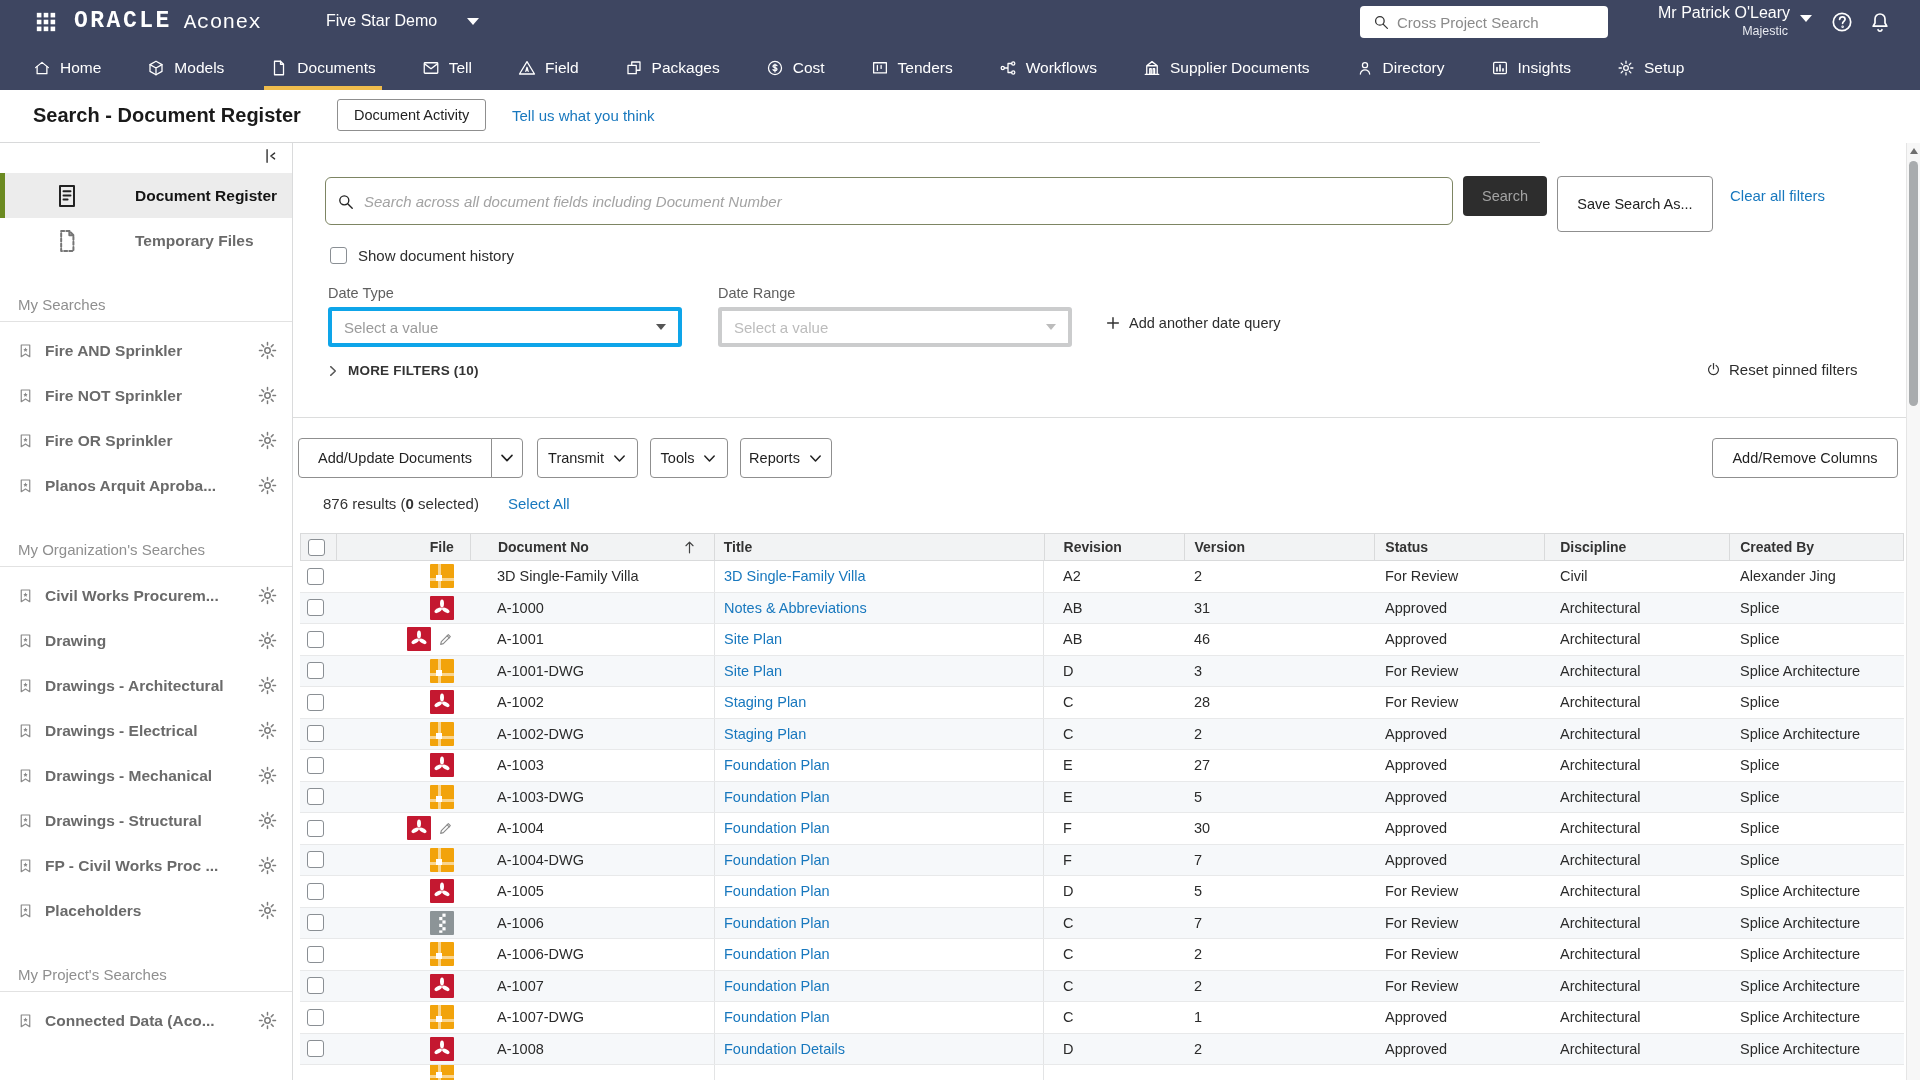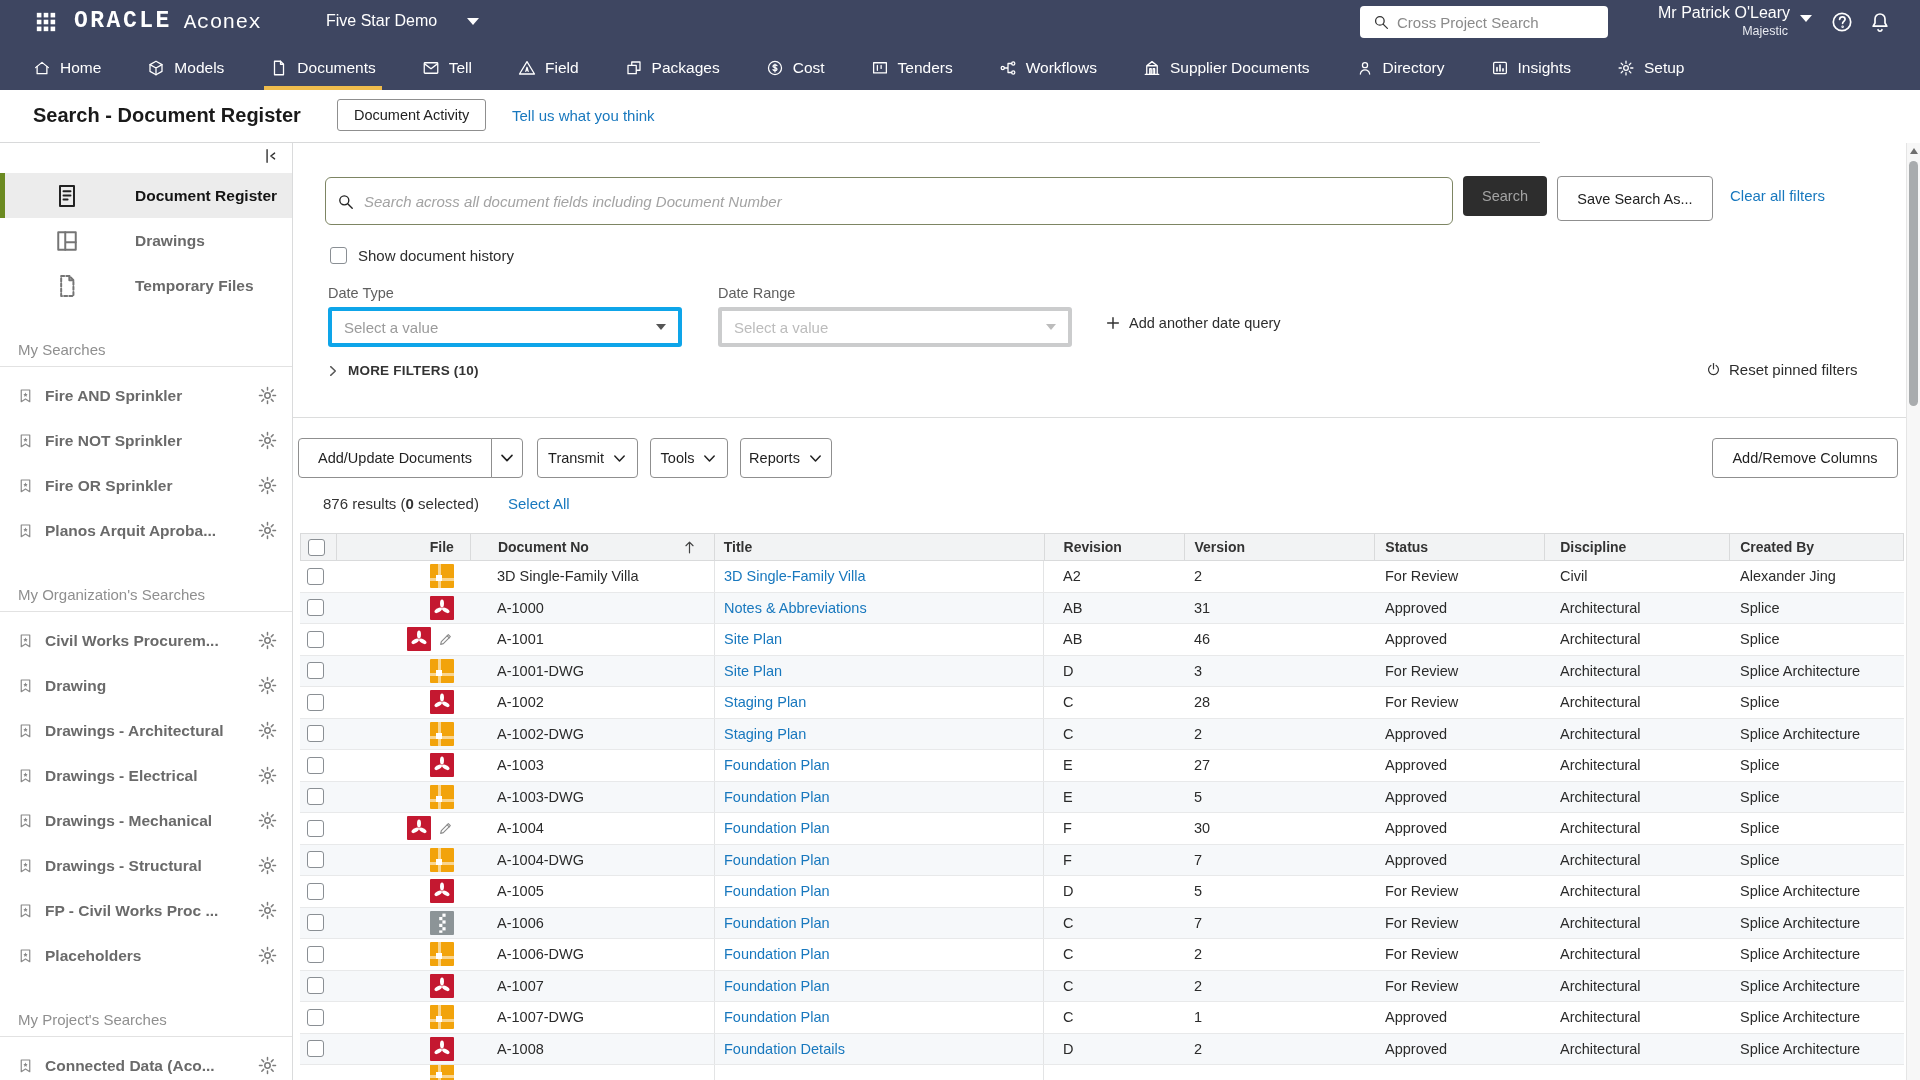--- a/index.html
+++ b/index.html
@@ -64,21 +64,21 @@
   .mt6 { margin-top:6px; }
 
   
   .main { position:absolute; left:293px; top:143px; width:1613px; height:937px; background:#fff; }
 
   .bigsearch { position:absolute; left:32px; top:34px; width:1128px; height:48px; border:1px solid #7d8563; border-radius:6px; display:flex; align-items:center; padding:0 10px; }
   .bigsearch .ic { width:19px; height:19px; color:#222; margin-right:9px; }
   .bigsearch input { flex:1; border:none; outline:none; font-size:15px; font-style:italic; color:#333; font-family:inherit; }
   .bigsearch input::placeholder { color:#a3a3a3; }
   .search-btn { position:absolute; left:1170px; top:33px; width:84px; height:40px; background:#2d2d2d; color:#a3a3a3; border:none; border-radius:4px; font-size:14.5px; font-family:inherit; cursor:pointer; }
-  .save-btn { position:absolute; left:1264px; top:33px; width:156px; height:45px; background:#fff; color:#222; border:1px solid #8f8f8f; border-radius:4px; font-size:14.5px; font-family:inherit; cursor:pointer; }
+  .save-btn { position:absolute; left:1264px; top:33px; width:156px; height:56px; background:#fff; color:#222; border:1px solid #8f8f8f; border-radius:4px; font-size:14.5px; font-family:inherit; cursor:pointer; }
   .clear-link { position:absolute; left:1437px; top:44px; font-size:15px; color:#1878be; text-decoration:none; cursor:pointer; }
 
   .cbx { width:17px; height:17px; border:1.5px solid #8a8f94; border-radius:3px; background:#fff; display:inline-block; flex:none; }
   .history { position:absolute; left:37px; top:104px; display:flex; align-items:center; cursor:pointer; }
   .history .hlabel { margin-left:11px; font-size:15px; color:#2d2d2d; }
 
   .flabel { position:absolute; font-size:14.5px; color:#5f5f5f; }
   .dselect { position:absolute; width:354px; height:38px; border:4px solid #0ea5e9; border-radius:3px; display:flex; align-items:center; padding:16px 12px; cursor:pointer; }
   .dselect .ph { flex:1; font-size:15px; color:#9b9b9b; }
   .dselect .caret { border-top-color:#555; border-left-width:5.5px; border-right-width:5.5px; border-top-width:6.5px; }
@@ -342,29 +342,20 @@
     </span>
   <div class="reglist">
       <div class="regitem selected">
         <span class="ic ric">
           <svg viewBox="0 0 24 24" fill="none" stroke="currentColor" stroke-width="1.7" stroke-linecap="round" stroke-linejoin="round">
             <rect x="6" y="3.5" width="12" height="17"></rect>
             <path d="M9 8h6M9 11.5h6M9 15h3.5"></path>
           </svg>
         </span>
         <span class="rlabel">Document Register</span>
-      </div>
-      <div class="regitem">
-        <span class="ic ric">
-          <svg viewBox="0 0 24 24" fill="none" stroke="currentColor" stroke-width="1.7" stroke-linecap="round" stroke-linejoin="round">
-            <rect x="4.5" y="4.5" width="15" height="15"></rect>
-            <path d="M10.5 4.5v15M10.5 13h9"></path>
-          </svg>
-        </span>
-        <span class="rlabel">Drawings</span>
       </div>
       <div class="regitem">
         <span class="ic ric">
           <svg viewBox="0 0 24 24" fill="none" stroke="currentColor" stroke-width="1.7" stroke-linecap="round" stroke-linejoin="round">
             <path d="M7 3.5h7l3.5 3.5v13.5H7V3.5z" stroke-dasharray="2.6 1.8"></path>
             <path d="M14 3.5V7h3.5"></path>
           </svg>
         </span>
         <span class="rlabel">Temporary Files</span>
       </div>

